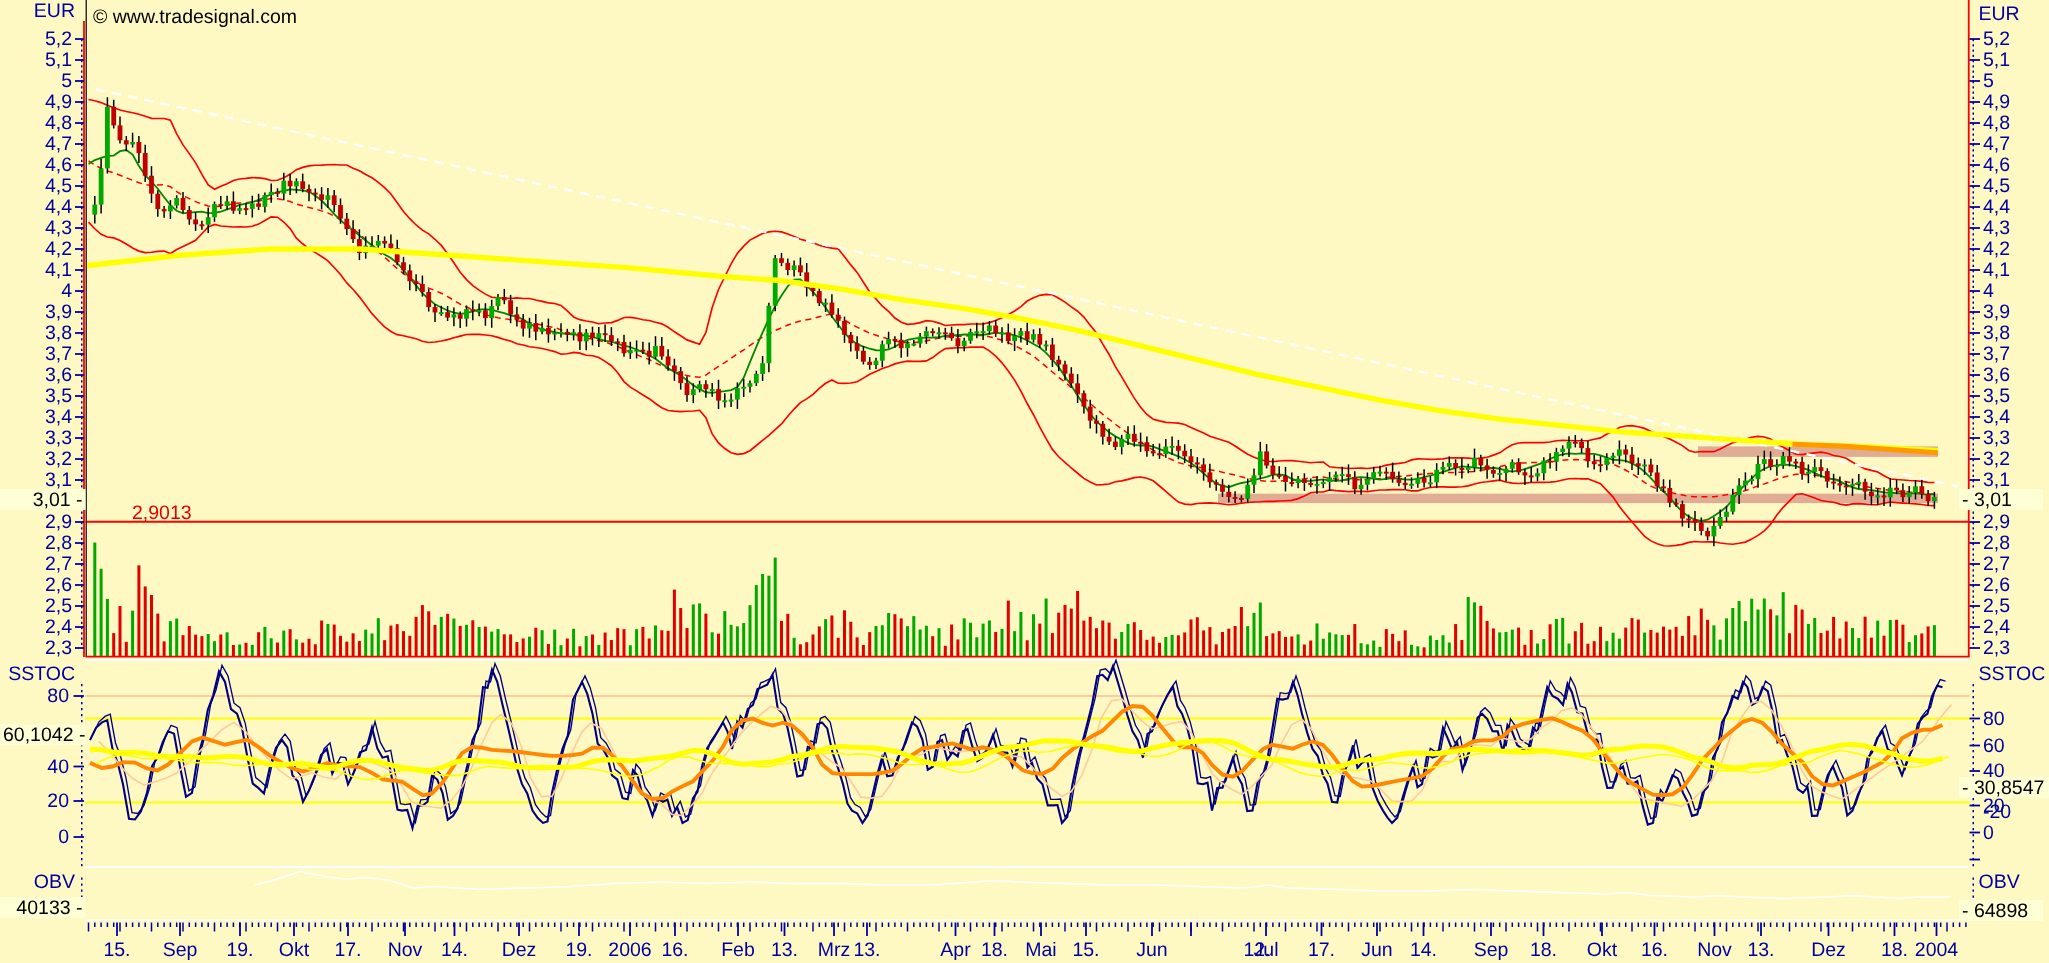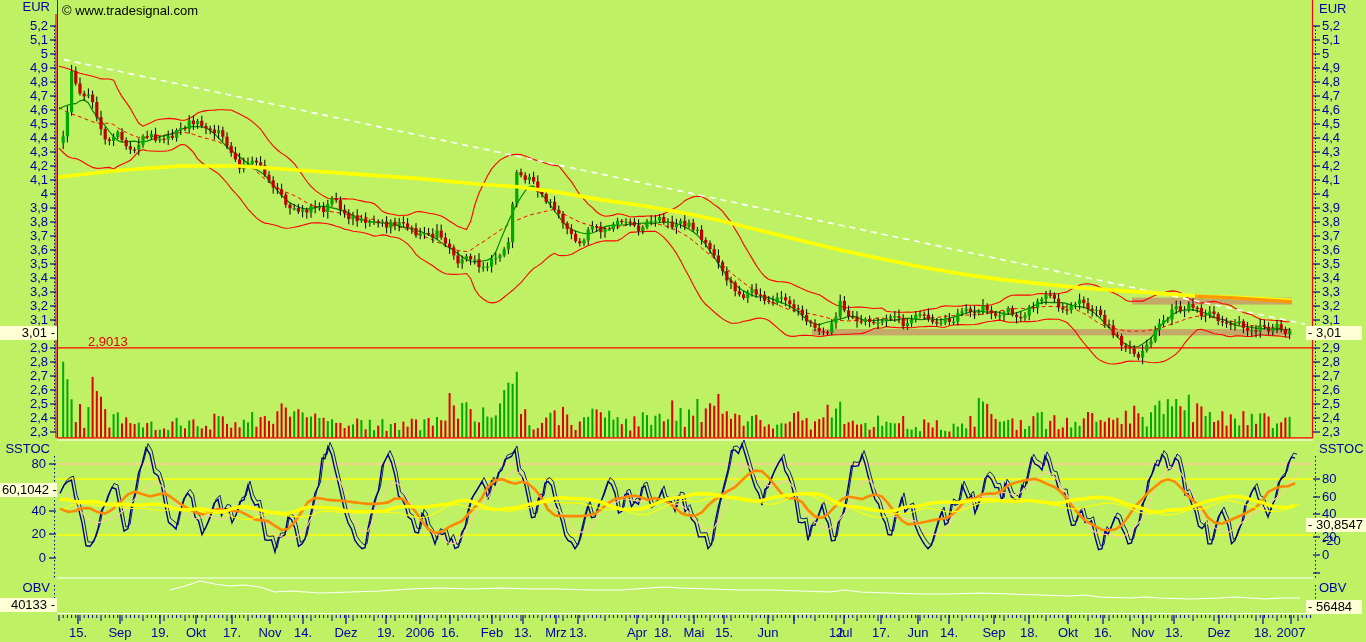--- a/index.html
+++ b/index.html
@@ -1,16 +1,16 @@
 <!DOCTYPE html>
 <html><head>
 <meta charset="utf-8">
 <style>
   html,body{margin:0;padding:0;background:#888;}
-  .screen{position:relative;width:1366px;height:642px;background:#bef264;overflow:hidden;
+  .screen{position:relative;width:1366px;height:642px;background:#fef9c3;overflow:hidden;
           font-family:"Liberation Sans",sans-serif;}
   svg{position:absolute;left:0;top:0;}
   .lbl{position:absolute;font-size:13px;color:#0000A0;white-space:nowrap;line-height:14px;}
   .blk{color:#000;}
   .redtxt{color:#E80000;margin-left:16px;}
   .hl{background:#FFFFD6;color:#000;padding:0 2px;}
   .ra{text-align:right;}
 </style>
 </head>
 <body>
@@ -1341,21 +1341,21 @@
   <div class="lbl redtxt" style="left:72px;top:335px;">2,9013</div>
 
   <div class="lbl ra" style="left:0;top:442px;width:50px;">SSTOC</div>
   <div class="lbl" style="left:1319px;top:442px;">SSTOC</div>
   <div class="lbl hl ra" style="left:0;top:483px;width:53px;">60,1042 -</div>
   <div class="lbl hl" style="left:1306px;top:518px;min-width:60px;">- 30,8547</div>
 
   <div class="lbl ra" style="left:0;top:581px;width:50px;">OBV</div>
   <div class="lbl" style="left:1319px;top:581px;">OBV</div>
   <div class="lbl hl ra" style="left:0;top:598px;width:53px;">40133 -</div>
-  <div class="lbl hl" style="left:1306px;top:600px;min-width:52px;">- 56484</div>
+  <div class="lbl hl" style="left:1306px;top:600px;min-width:52px;">- 64898</div>
 
   <div id="gen-labels">
       <div class="lbl ra" style="left: 0px; top: 19px; width: 48px;">5,2</div>
       <div class="lbl ra" style="left: 0px; top: 33px; width: 48px;">5,1</div>
       <div class="lbl ra" style="left: 0px; top: 47px; width: 48px;">5</div>
       <div class="lbl ra" style="left: 0px; top: 61px; width: 48px;">4,9</div>
       <div class="lbl ra" style="left: 0px; top: 75px; width: 48px;">4,8</div>
       <div class="lbl ra" style="left: 0px; top: 89px; width: 48px;">4,7</div>
       <div class="lbl ra" style="left: 0px; top: 103px; width: 48px;">4,6</div>
       <div class="lbl ra" style="left: 0px; top: 117px; width: 48px;">4,5</div>
@@ -1445,15 +1445,15 @@
       <div class="lbl " style="left: 902px; top: 626px; width: 32px; text-align: center;">Jun</div>
       <div class="lbl " style="left: 933px; top: 626px; width: 32px; text-align: center;">14.</div>
       <div class="lbl " style="left: 978px; top: 626px; width: 32px; text-align: center;">Sep</div>
       <div class="lbl " style="left: 1013px; top: 626px; width: 32px; text-align: center;">18.</div>
       <div class="lbl " style="left: 1052px; top: 626px; width: 32px; text-align: center;">Okt</div>
       <div class="lbl " style="left: 1087px; top: 626px; width: 32px; text-align: center;">16.</div>
       <div class="lbl " style="left: 1127px; top: 626px; width: 32px; text-align: center;">Nov</div>
       <div class="lbl " style="left: 1158px; top: 626px; width: 32px; text-align: center;">13.</div>
       <div class="lbl " style="left: 1203px; top: 626px; width: 32px; text-align: center;">Dez</div>
       <div class="lbl " style="left: 1247px; top: 626px; width: 32px; text-align: center;">18.</div>
-      <div class="lbl " style="left: 1275px; top: 626px; width: 32px; text-align: center;">2007</div>
+      <div class="lbl " style="left: 1275px; top: 626px; width: 32px; text-align: center;">2004</div>
     </div>
 </div>
 
 </body></html>

